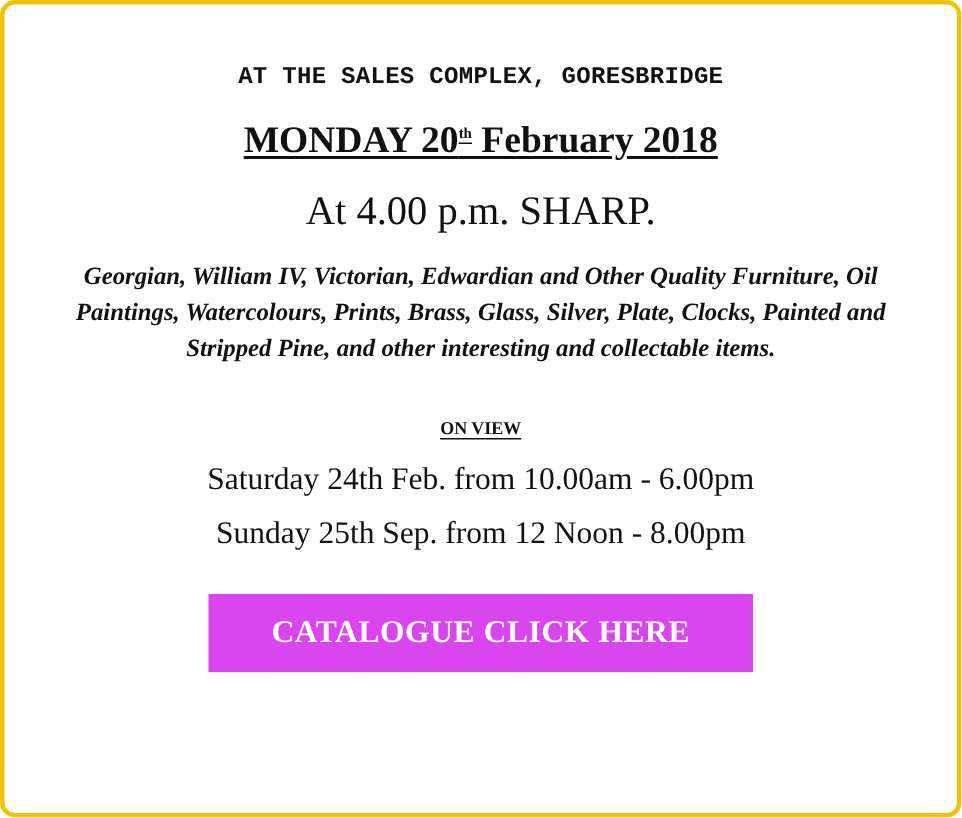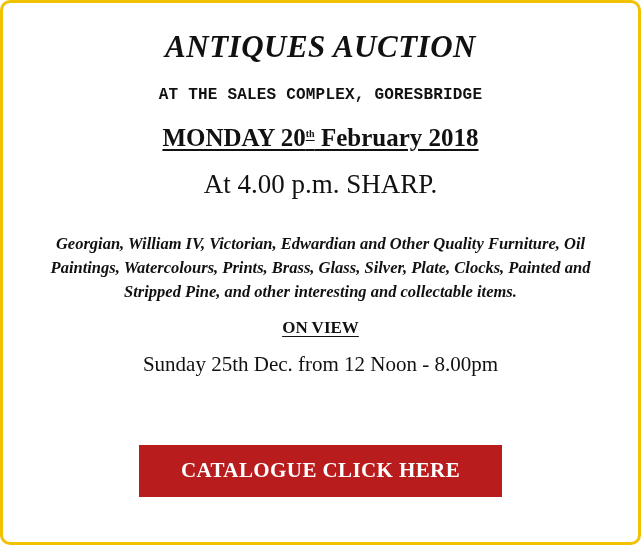--- a/index.html
+++ b/index.html
@@ -68,30 +68,30 @@
     margin-top: 17px;
   }
   .desc {
     font-family: "Liberation Serif", serif;
     font-style: italic;
     font-weight: bold;
     font-size: 16.5px;
     line-height: 1.45;
     color: #111111;
     text-align: center;
-    margin-top: 32px;
+    margin-top: 16px;
     max-width: 580px;
   }
   .onview {
     font-family: "Liberation Serif", serif;
     font-weight: bold;
-    font-size: 17px;
+    font-size: 12px;
     color: #111111;
     text-align: left;
-    margin-top: 14px;
+    margin-top: 34px;
     text-decoration: underline;
     text-underline-offset: 3px;
   }
   .viewing {
     margin-top: 12px;
     text-align: center;
   }
   .viewing-row {
     font-family: "Liberation Serif", serif;
     font-size: 21px;
@@ -103,52 +103,51 @@
     margin-top: 4px;
   }
   .cta-wrap {
     margin-top: 30px;
     display: flex;
     justify-content: center;
     width: 100%;
   }
   .cta {
     display: inline-block;
-    background: #b91c1c;
+    background: #d946ef;
     color: #ffffff;
     font-family: "Liberation Serif", serif;
     font-weight: bold;
     font-size: 21px;
     letter-spacing: 0.4px;
     padding: 13px 42px 14px 42px;
     text-align: center;
     border: none;
     cursor: pointer;
     text-decoration: none;
-    margin-top: 40px;
   }
 </style>
 </head>
 <body>
 
 <div class="poster">
 
-  <div class="title">ANTIQUES AUCTION</div>
 
   <div class="subtitle">AT THE SALES COMPLEX, GORESBRIDGE</div>
 
   <div class="date-line"><span>MONDAY 20</span><span class="sup">th</span><span> February 2018</span></div>
 
   <div class="time-line">At 4.00 p.m. SHARP.</div>
 
   <div class="desc">Georgian, William IV, Victorian, Edwardian and Other Quality Furniture, Oil Paintings, Watercolours, Prints, Brass, Glass, Silver, Plate, Clocks, Painted and Stripped Pine, and other interesting and collectable items.</div>
 
   <div class="onview">ON VIEW</div>
 
   <div class="viewing">
-    <div class="viewing-row">Sunday 25th Dec. from 12 Noon - 8.00pm</div>
+    <div class="viewing-row">Saturday 24th Feb. from 10.00am - 6.00pm</div>
+    <div class="viewing-row">Sunday 25th Sep. from 12 Noon - 8.00pm</div>
   </div>
 
   <div class="cta-wrap">
     <a class="cta" href="#">CATALOGUE CLICK HERE</a>
   </div>
 
 </div>
 
 </body></html>

